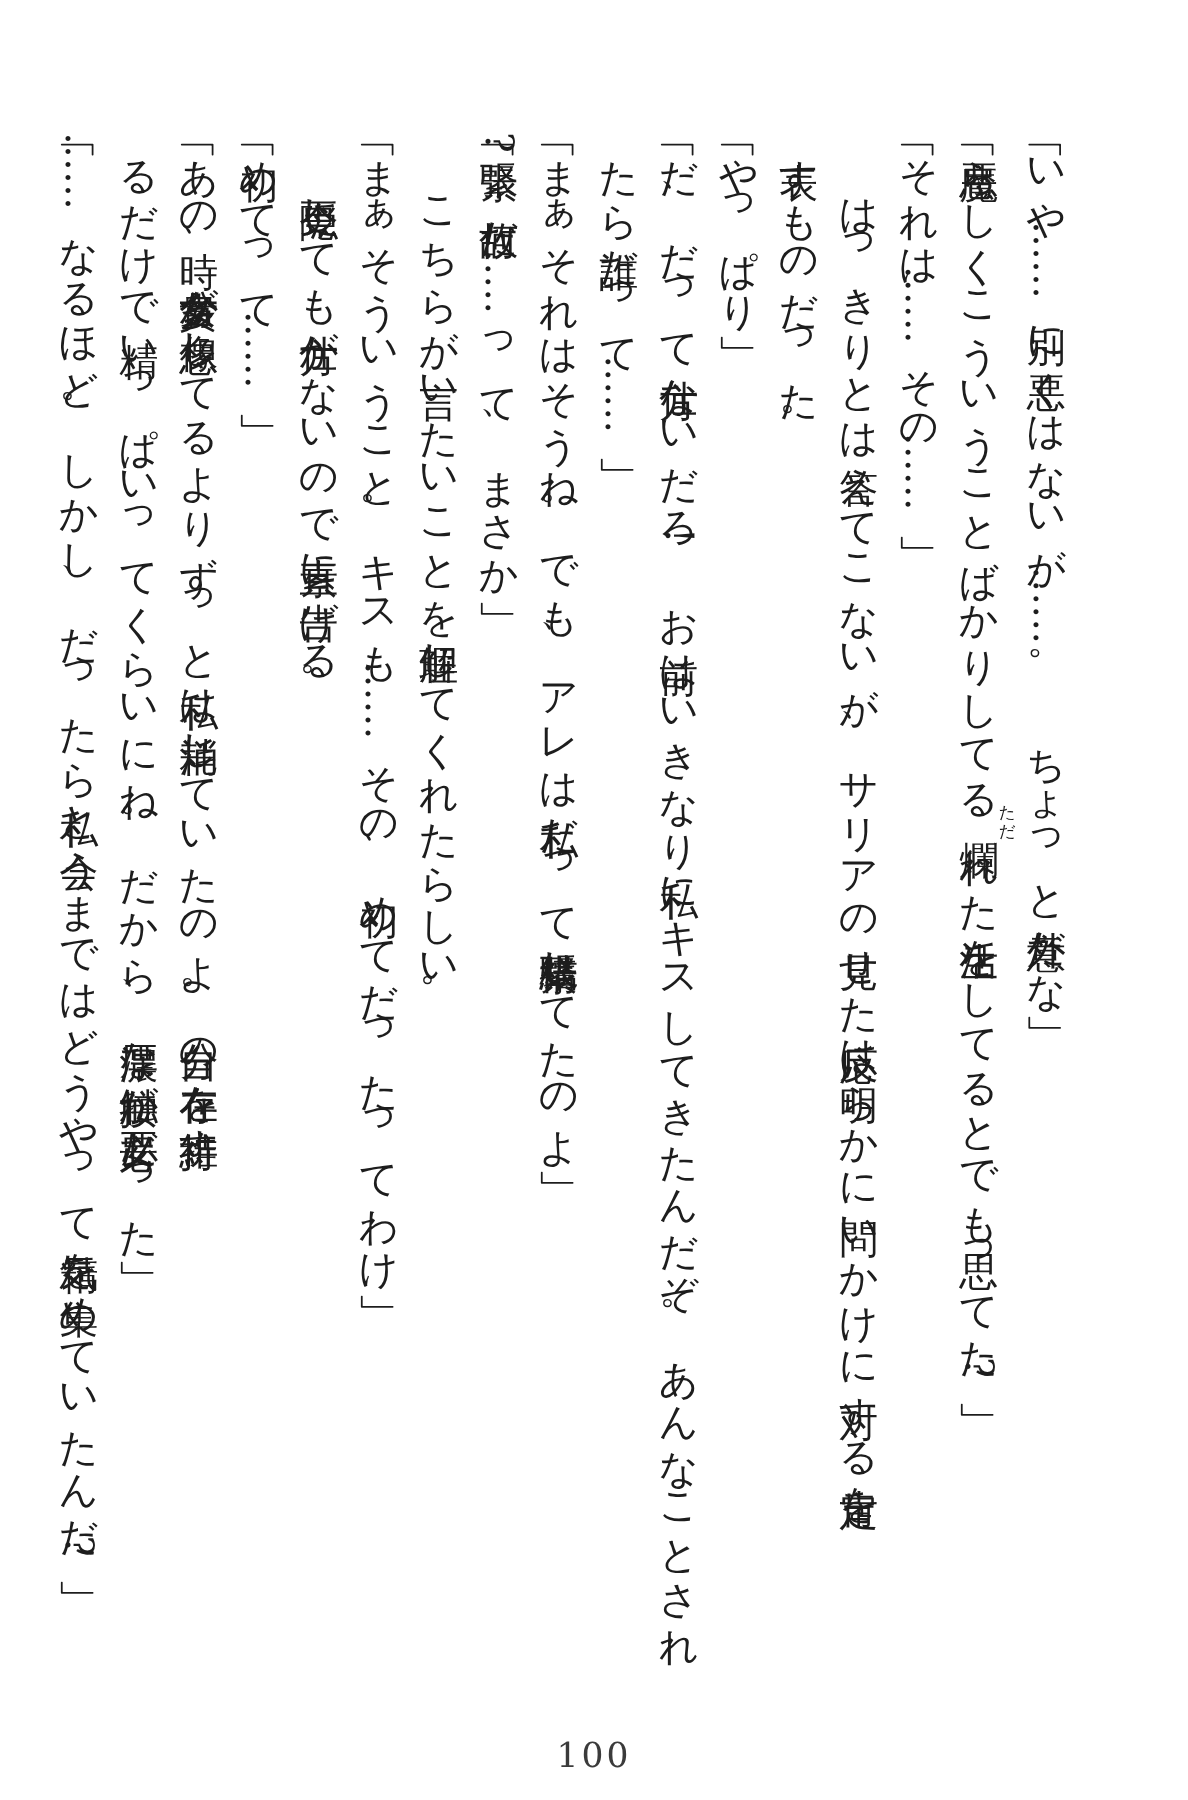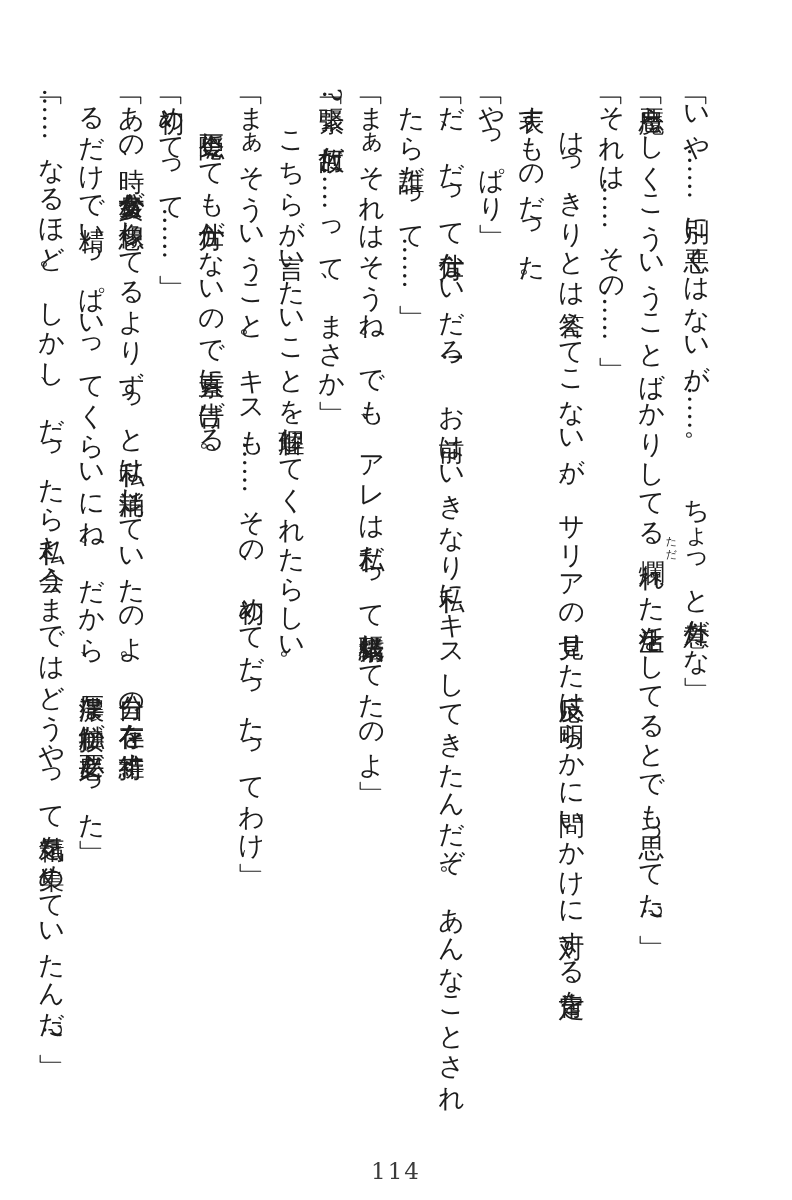--- a/index.html
+++ b/index.html
@@ -70,14 +70,14 @@
       <p class="line">「まぁそれはそうね。でも、アレは私だって結構緊張してたのよ」</p>
       <p class="line">「緊張?　何故だ……って、まさか」</p>
       <p class="line indent">こちらが言いたいことを理解してくれたらしい。</p>
       <p class="line">「まぁそういうこと。キスも……その、初めてだったってわけ」</p>
       <p class="line indent">今更隠しても仕方がないので素直に告げる。</p>
       <p class="line">「初めてって……」</p>
       <p class="line">「あの時、多分貴女が想像してるよりずっと私は消耗していたのよ。自分の存在を維持す</p>
       <p class="line">るだけで精いっぱいってくらいにね。だから、濃厚な接触が必要だった」</p>
       <p class="line">「……なるほど。しかし、だったら私と会うまではどうやって精気を集めていたんだ?」</p>
     </div>
-  <div class="page-number">114</div>
+  <div class="page-number">100</div>
 </div>
 
 </body></html>

